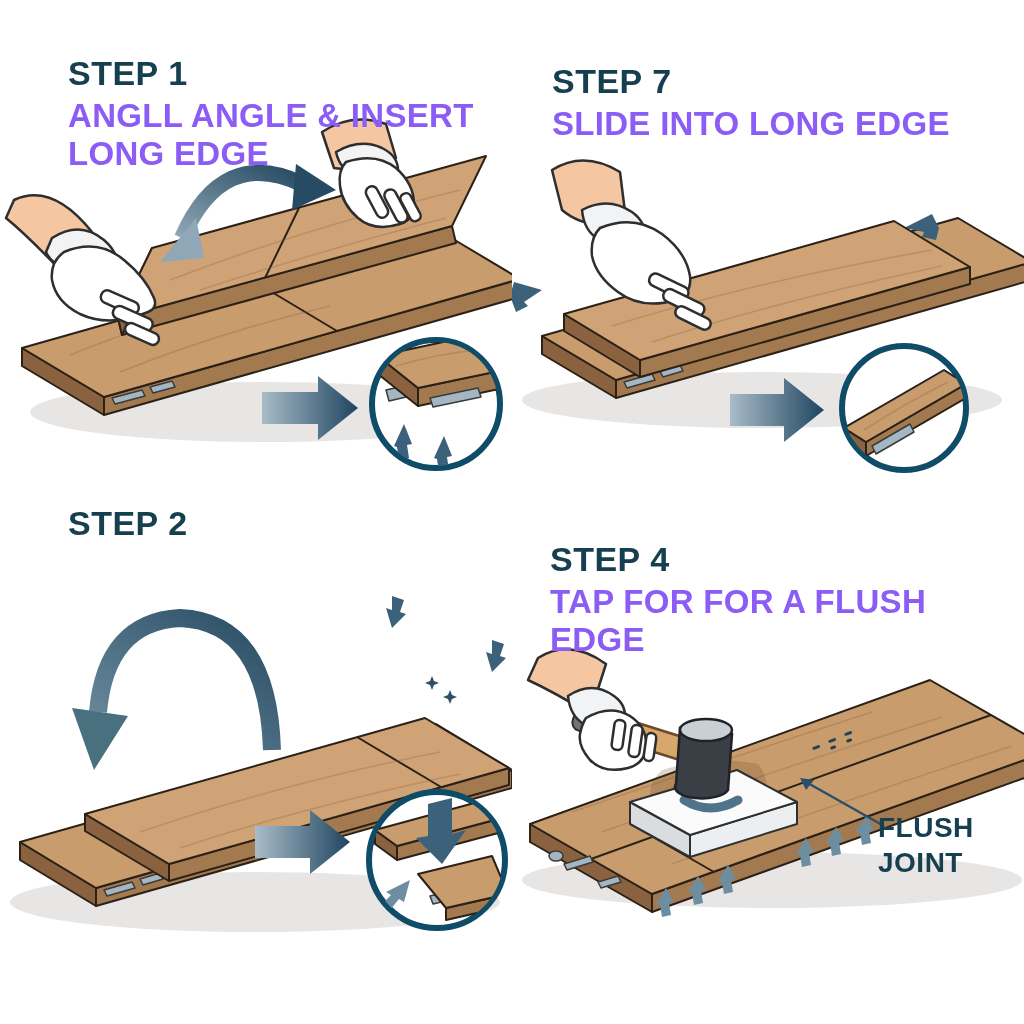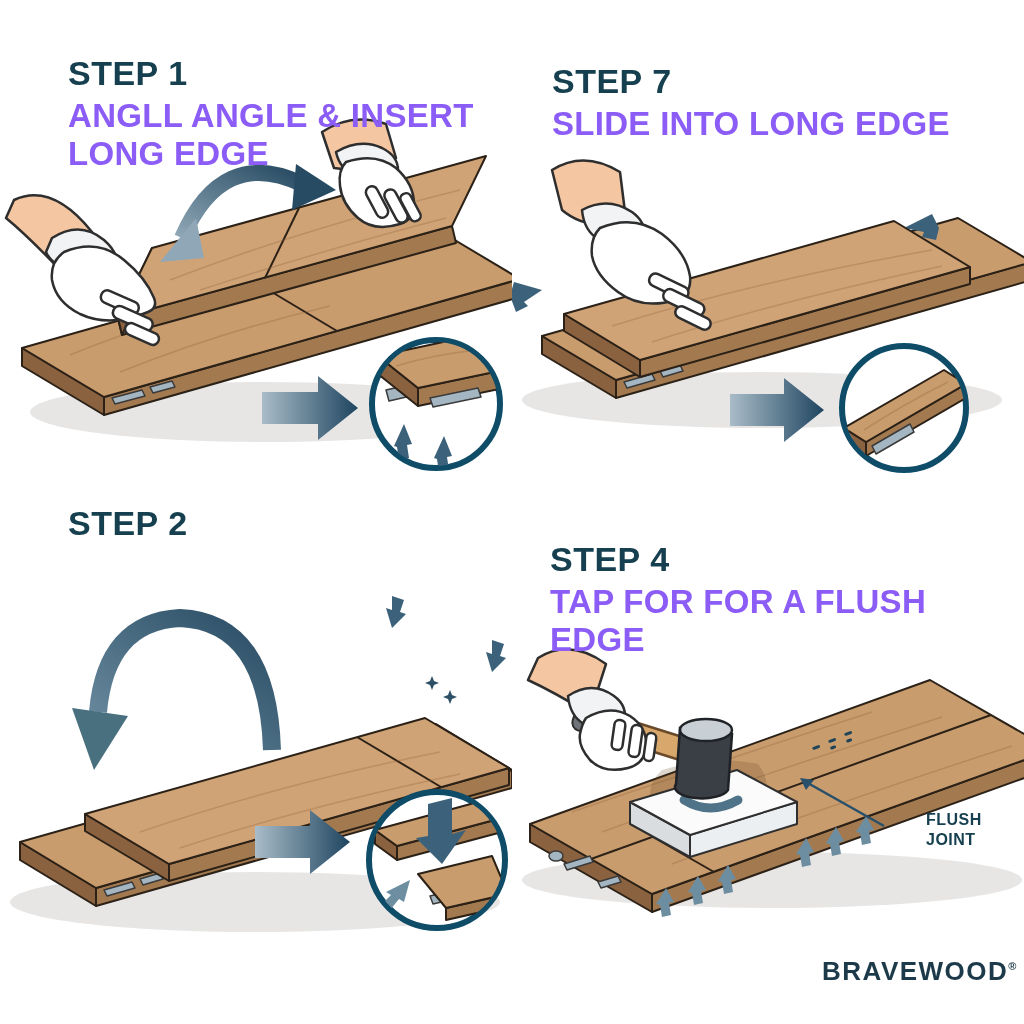--- a/index.html
+++ b/index.html
@@ -11,21 +11,21 @@
   .q1{left:0;top:0;} .q2{left:512px;top:0;} .q3{left:0;top:512px;} .q4{left:512px;top:512px;}
   .quad svg{position:absolute;left:0;top:0;}
   .step-header{position:absolute;z-index:5;}
   .q1 .step-header{left:68px;top:56px;}
   .q2 .step-header{left:40px;top:64px;}
   .q3 .step-header{left:68px;top:-6px;}
   .q4 .step-header{left:38px;top:-6px;margin-top:36px;}
   .step-title{font-weight:700;font-size:34px;line-height:1.05;color:#16404f;letter-spacing:.5px;}
   .step-sub{font-weight:700;font-size:33px;line-height:1.17;color:#8b5cf6;letter-spacing:.3px;white-space:pre-line;margin-top:5px;}
   .flush-label{
-    position:absolute;left:926px;top:810px;z-index:6;font-weight:700;font-size:16px;line-height:1.25;
+    position:absolute;left:878px;top:810px;z-index:6;font-weight:700;font-size:28px;line-height:1.25;
     color:#16404f;letter-spacing:.5px;white-space:pre-line;
   }
   .brand{
     position:absolute;left:822px;top:956px;z-index:6;font-weight:700;font-size:26px;
     color:#1c3a49;letter-spacing:1.5px;
   }
   .brand .mark{font-size:11px;vertical-align:super;letter-spacing:0;}
   
   .wood-top{fill:#c99c6e;stroke:#2b2117;stroke-width:2;stroke-linejoin:round;}
   .wood-top2{fill:#d0a376;stroke:#2b2117;stroke-width:2;stroke-linejoin:round;}
@@ -326,15 +326,14 @@
       <g>
         <line x1="294" y1="270" x2="372" y2="314" stroke="#29506a" stroke-width="2.5"></line>
         <polygon points="288,266 302,268 294,278" fill="#29506a"></polygon>
       </g>
     </svg>
   </section>
 
   <div class="flush-label">FLUSH
 JOINT</div>
 
-  <div class="brand"><span>BRAVEWOOD</span><span class="mark">®</span></div>
 
 </div>
 
 </body></html>

